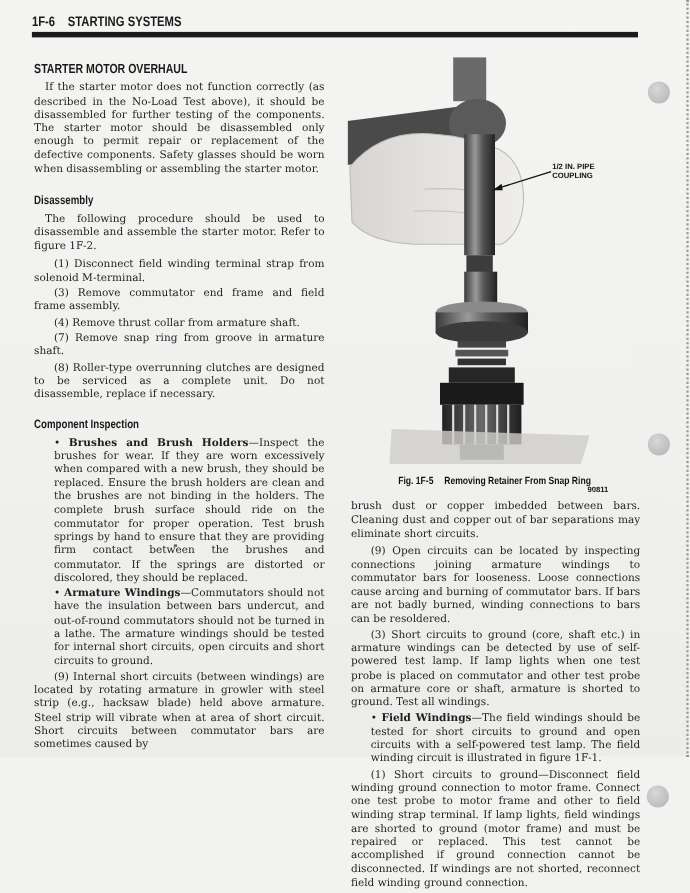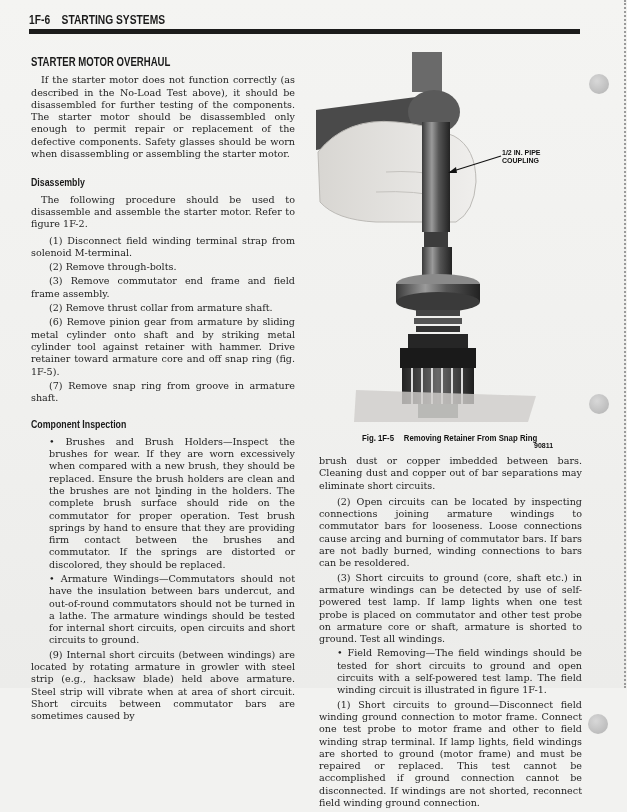--- a/index.html
+++ b/index.html
@@ -42,21 +42,21 @@
     font-size: 11px; margin: 0 0 5px 0; transform: scaleX(0.8); transform-origin: left;
     white-space: nowrap; color: #1a1a1a;
   }
   p { margin: 0 0 4px 0; text-indent: 10px; }
   p.step { text-indent: 18px; margin-bottom: 2px; }
   p.noindent { text-indent: 0; }
   .gap { height: 12px; }
   .bullet {
     margin: 0 0 2px 18px; text-indent: -6px; padding-left: 0;
   }
-  .bullet b { font-weight: normal; }
+  .bullet b { font-weight: bold; }
   .figure {
     position: absolute; left: 316px; top: 52px; width: 258px; height: 370px;
   }
   .photo {
     position: absolute; left: 0; top: 0; width: 258px; height: 370px;
   }
   .callout {
     position: absolute; left: 186px; top: 97px;
     font-family: "Liberation Sans", sans-serif; font-weight: bold;
     font-size: 7px; line-height: 8px; color: #111;
@@ -88,25 +88,24 @@
   </div>
   <div class="head-rule"></div>
 
   <div class="col col-left">
     <h2 class="sec">STARTER MOTOR OVERHAUL</h2>
     <p>If the starter motor does not function correctly (as described in the No-Load Test above), it should be disassembled for further testing of the components. The starter motor should be disassembled only enough to permit repair or replacement of the defective components. Safety glasses should be worn when disassembling or assembling the starter motor.</p>
     <div class="gap"></div>
     <h3 class="sub">Disassembly</h3>
     <p>The following procedure should be used to disassemble and assemble the starter motor. Refer to figure 1F-2.</p>
     <p class="step">(1) Disconnect field winding terminal strap from solenoid M-terminal.</p>
-    <p class="step">(2) Remove through-bolts.</p>
     <p class="step">(3) Remove commutator end frame and field frame assembly.</p>
-    <p class="step">(2) Remove thrust collar from armature shaft.</p>
-    <p class="step">(6) Remove pinion gear from armature by sliding metal cylinder onto shaft and by striking metal cylinder tool against retainer with hammer. Drive retainer toward armature core and off snap ring (fig. 1F-5).</p>
+    <p class="step">(4) Remove thrust collar from armature shaft.</p>
     <p class="step">(7) Remove snap ring from groove in armature shaft.</p>
+    <p class="step">(8) Roller-type overrunning clutches are designed to be serviced as a complete unit. Do not disassemble, replace if necessary.</p>
     <div class="gap"></div>
     <h3 class="sub">Component Inspection</h3>
     <p class="noindent bullet">• <b>Brushes and Brush Holders</b><span>—Inspect the brushes for wear. If they are worn excessively when compared with a new brush, they should be replaced. Ensure the brush holders are clean and the brushes are not binding in the holders. The complete brush surface should ride on the commutator for proper operation. Test brush springs by hand to ensure that they are providing firm contact between the brushes and commutator. If the springs are distorted or discolored, they should be replaced.</span></p>
     <p class="noindent bullet">• <b>Armature Windings</b><span>—Commutators should not have the insulation between bars undercut, and out-of-round commutators should </span><b class="not">not</b><span> be turned in a lathe. The armature windings should be tested for internal short circuits, open circuits and short circuits to ground.</span></p>
     <p class="step">(9) Internal short circuits (between windings) are located by rotating armature in growler with steel strip (e.g., hacksaw blade) held above armature. Steel strip will vibrate when at area of short circuit. Short circuits between commutator bars are sometimes caused by</p>
   </div>
   <div class="dot-mark"></div>
 
   <div class="figure">
     <svg class="photo" viewBox="0 0 258 370" width="258" height="370">
@@ -173,22 +172,22 @@
       <div>COUPLING</div>
     </div>
     <div class="fig-id">90811</div>
   </div>
   <div class="caption">
     <span class="fig-no">Fig. 1F-5</span><span>Removing Retainer From Snap Ring</span>
   </div>
 
   <div class="col col-right">
     <p class="noindent">brush dust or copper imbedded between bars. Cleaning dust and copper out of bar separations may eliminate short circuits.</p>
-    <p class="step">(2) Open circuits can be located by inspecting connections joining armature windings to commutator bars for looseness. Loose connections cause arcing and burning of commutator bars. If bars are not badly burned, winding connections to bars can be resoldered.</p>
+    <p class="step">(9) Open circuits can be located by inspecting connections joining armature windings to commutator bars for looseness. Loose connections cause arcing and burning of commutator bars. If bars are not badly burned, winding connections to bars can be resoldered.</p>
     <p class="step">(3) Short circuits to ground (core, shaft etc.) in armature windings can be detected by use of self-powered test lamp. If lamp lights when one test probe is placed on commutator and other test probe on armature core or shaft, armature is shorted to ground. Test all windings.</p>
-    <p class="noindent bullet">• <b>Field Removing</b><span>—The field windings should be tested for short circuits to ground and open circuits with a self-powered test lamp. The field winding circuit is illustrated in figure 1F-1.</span></p>
+    <p class="noindent bullet">• <b>Field Windings</b><span>—The field windings should be tested for short circuits to ground and open circuits with a self-powered test lamp. The field winding circuit is illustrated in figure 1F-1.</span></p>
     <p class="step">(1) Short circuits to ground—Disconnect field winding ground connection to motor frame. Connect one test probe to motor frame and other to field winding strap terminal. If lamp lights, field windings are shorted to ground (motor frame) and must be repaired or replaced. This test cannot be accomplished if ground connection cannot be disconnected. If windings are not shorted, reconnect field winding ground connection.</p>
   </div>
 
   <div class="punch" style="left:589px; top:74px;"></div>
   <div class="punch" style="left:589px; top:394px;"></div>
   <div class="punch" style="left:588px; top:714px;"></div>
 </div>
 
 </body></html>

